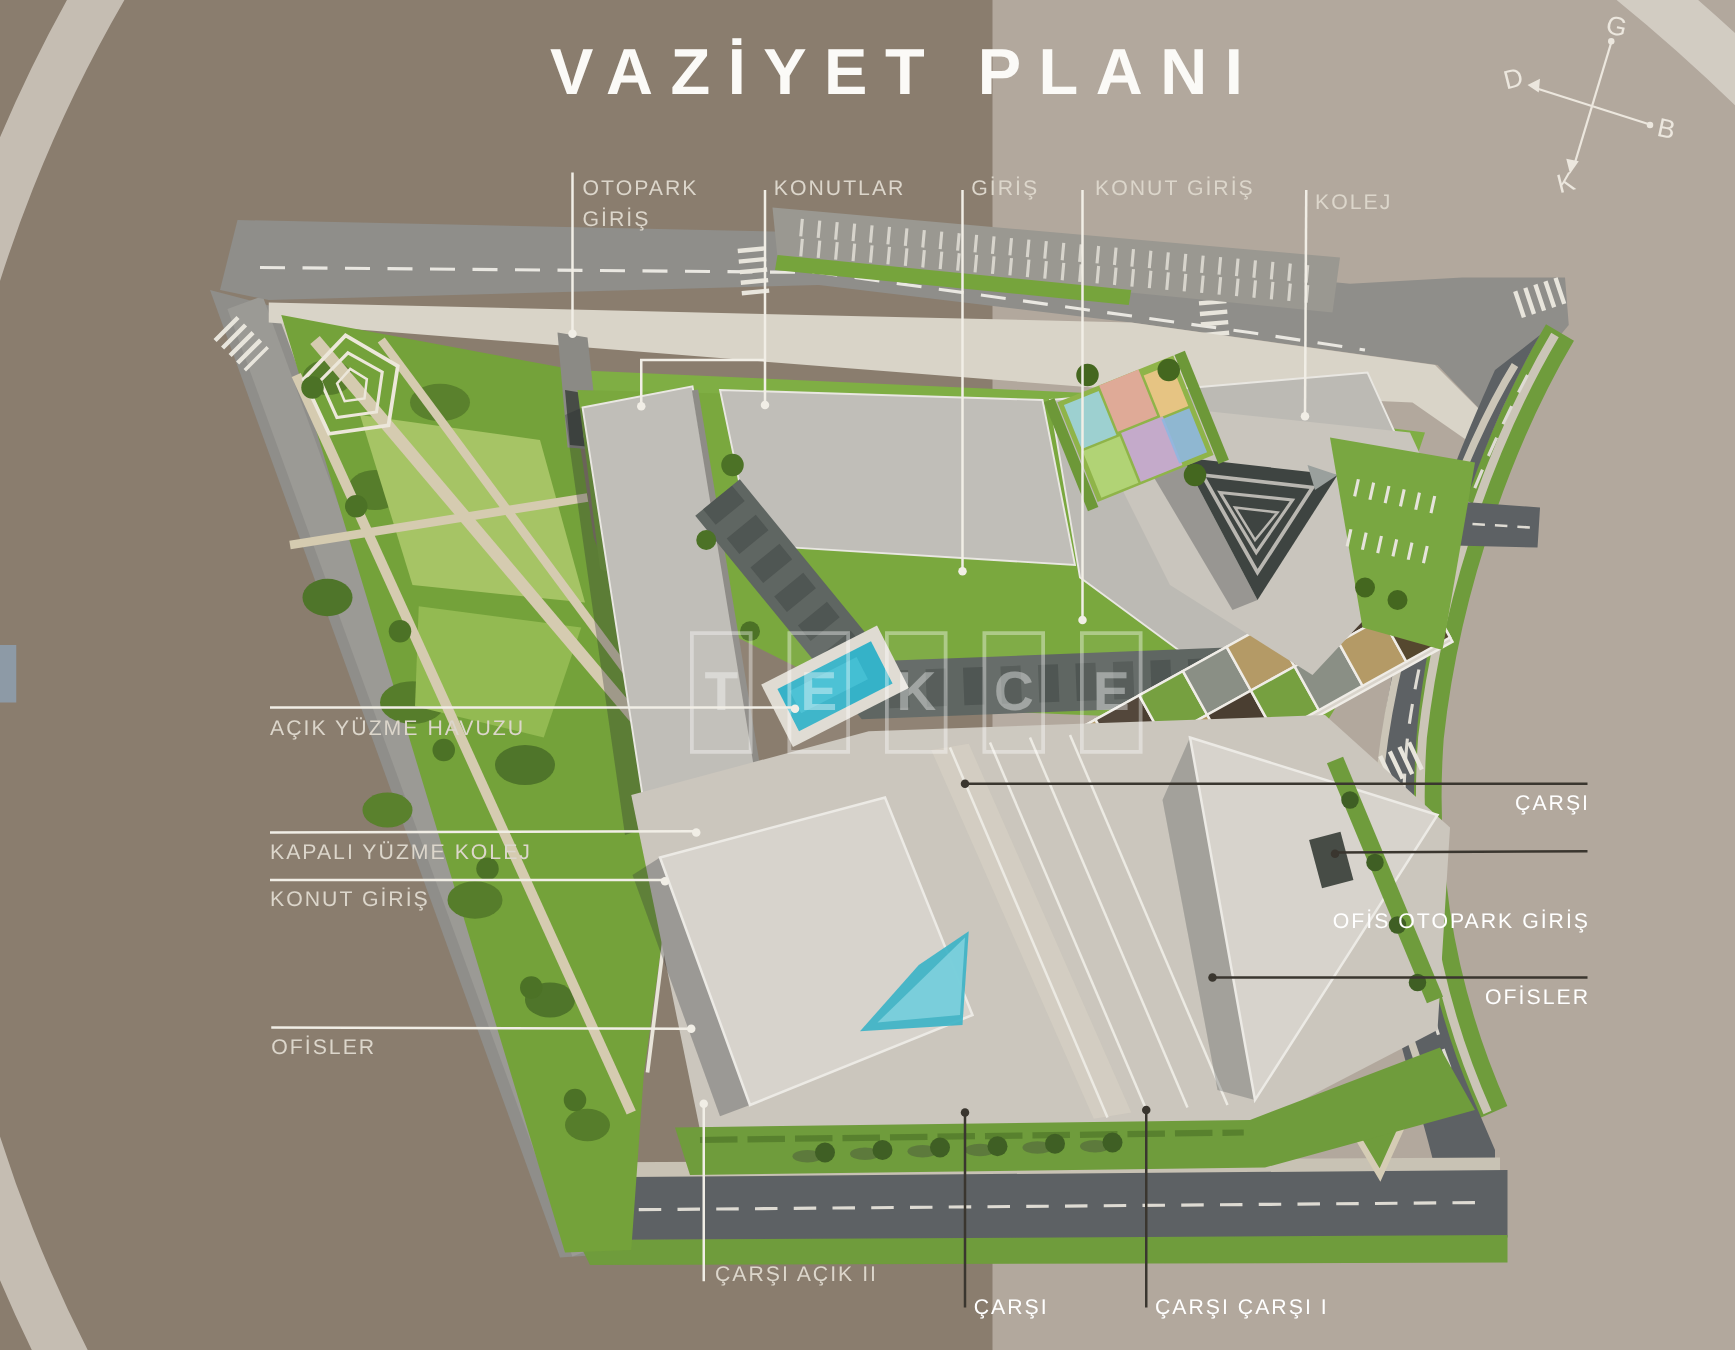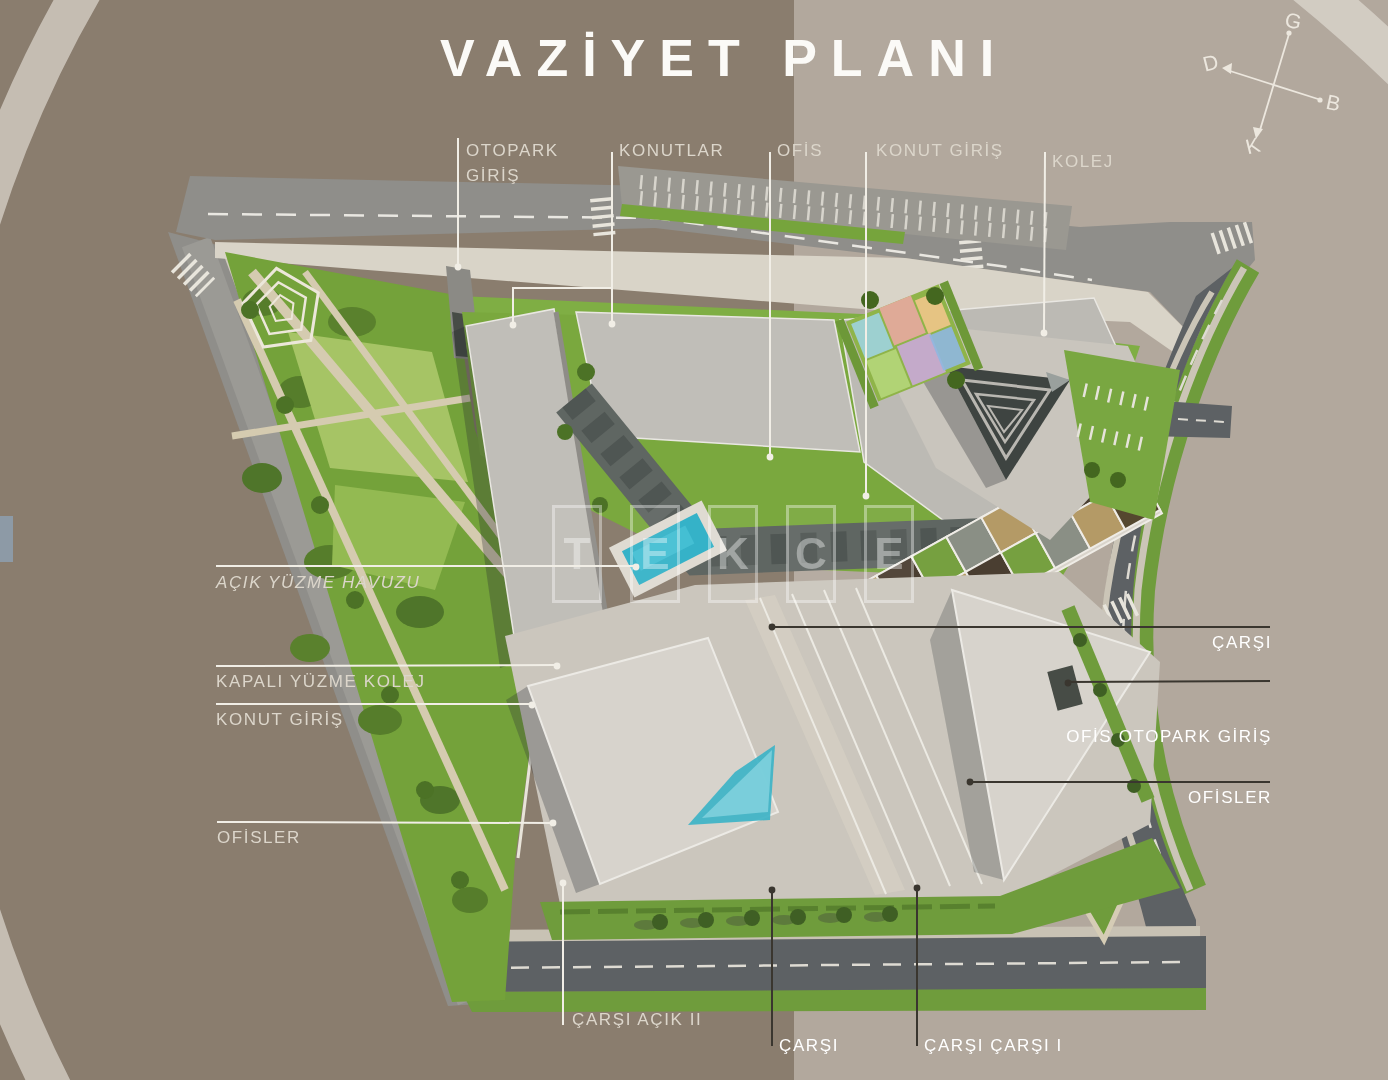--- a/index.html
+++ b/index.html
@@ -302,25 +302,25 @@
       <text x="1211" y="70" transform="rotate(-14 1211 64)">D</text>
       <text x="1333" y="110" transform="rotate(12 1333 104)">B</text>
       <text x="1253" y="153" transform="rotate(-14 1253 147)">K</text>
     </g>
   </svg>
 
   <div class="page-title">VAZİYET PLANI</div>
 
   <div class="lbl lbl-light lbl-wrap" style="left:466px;top:139px;">OTOPARK GİRİŞ</div>
   <div class="lbl lbl-light" style="left:619px;top:139px;">KONUTLAR</div>
-  <div class="lbl lbl-light" style="left:777px;top:139px;">OFİS</div>
+  <div class="lbl lbl-light" style="left:777px;top:139px;">GİRİŞ</div>
   <div class="lbl lbl-light" style="left:876px;top:139px;">KONUT GİRİŞ</div>
   <div class="lbl lbl-light" style="left:1052px;top:139px;margin-top:11px;">KOLEJ</div>
 
-  <div class="lbl lbl-light" style="left:216px;top:571px;font-style:italic;">AÇIK YÜZME HAVUZU</div>
+  <div class="lbl lbl-light" style="left:216px;top:571px;">AÇIK YÜZME HAVUZU</div>
   <div class="lbl lbl-light" style="left:216px;top:670px;">KAPALI YÜZME KOLEJ</div>
   <div class="lbl lbl-light" style="left:216px;top:708px;">KONUT GİRİŞ</div>
   <div class="lbl lbl-light" style="left:217px;top:826px;">OFİSLER</div>
 
   <div class="lbl lbl-dark lbl-right" style="right:116px;top:631px;">ÇARŞI</div>
   <div class="lbl lbl-dark lbl-right" style="right:116px;top:686px;margin-top:39px;">OFİS OTOPARK GİRİŞ</div>
   <div class="lbl lbl-dark lbl-right" style="right:116px;top:786px;">OFİSLER</div>
 
   <div class="lbl lbl-light" style="left:572px;top:1008px;">ÇARŞI AÇIK II</div>
   <div class="lbl lbl-dark" style="left:779px;top:1034px;">ÇARŞI</div>

